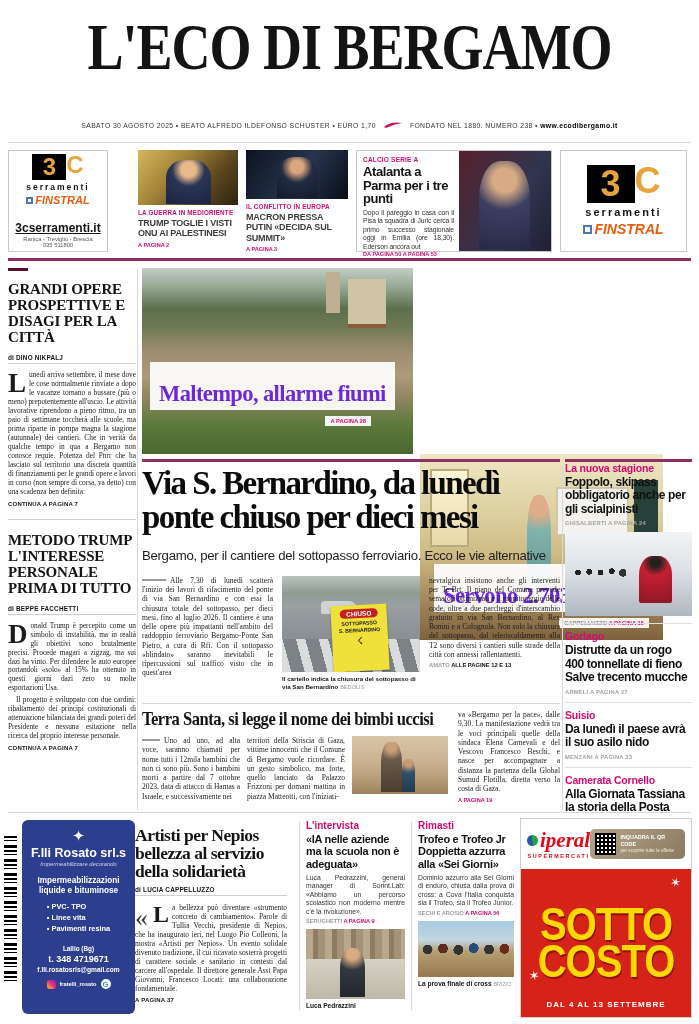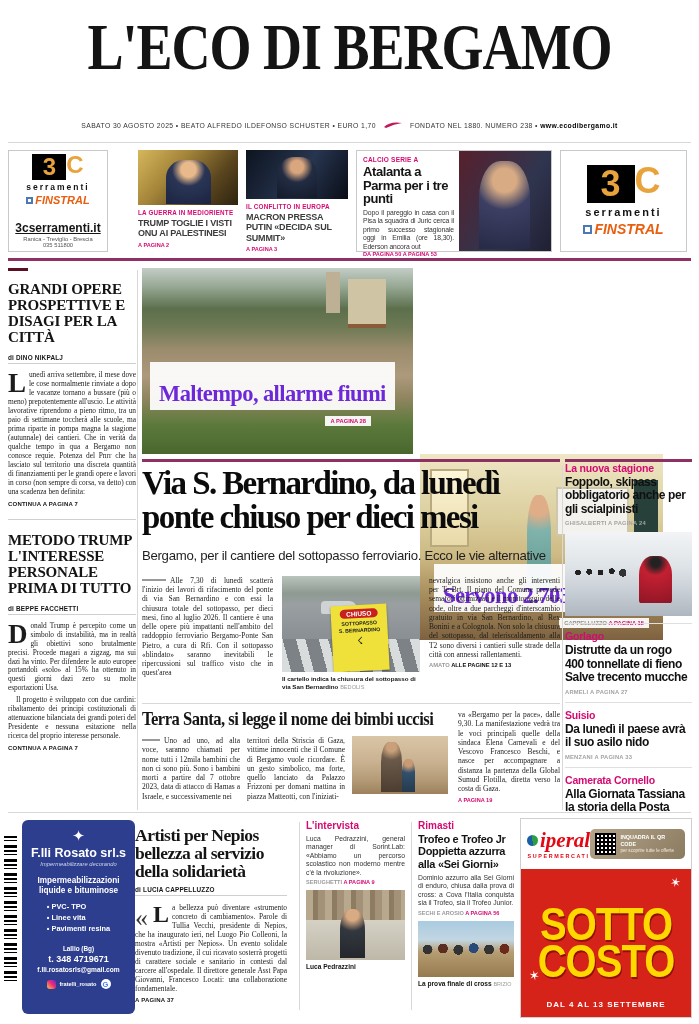--- a/index.html
+++ b/index.html
@@ -392,20 +392,21 @@
     <div class="nep-hl">Artisti per Nepios bellezza al servizio della solidarietà</div>
     <div class="opi-by" style="margin-top:6px;">di LUCIA CAPPELLUZZO</div>
     <div class="opi-by-rule"></div>
     <div class="nep-body"><span class="quote">«</span><span class="dropcap" style="font-size:24px;">L</span><span>a bellezza può diventare «strumento concreto di cambiamento». Parole di Tullia Vecchi, presidente di Nepios, che ha inaugurato ieri, nel Luogo Pio Colleoni, la mostra «Artisti per Nepios». Un evento solidale divenuto tradizione, il cui ricavato sosterrà progetti di carattere sociale e sanitario in contesti dal carcere all'ospedale. Il direttore generale Asst Papa Giovanni, Francesco Locati: una collaborazione fondamentale.</span></div>
     <div class="continua">A PAGINA 37</div>
   </div>
 
   <div class="abs vline" style="top:822px;left:299px;height:188px;"></div>
   <div class="abs bot-box" style="top:820px;left:306px;">
     <div class="bot-kick">L'intervista</div>
+    <div class="bot-hl">«IA nelle aziende ma la scuola non è adeguata»</div>
     <div class="bot-body">Luca Pedrazzini, general manager di Sorint.Lab: «Abbiamo un percorso scolastico non moderno mentre c'è la rivoluzione».</div>
     <div class="bot-credit"><span class="cred">SERUGHETTI</span> <span class="pg">A PAGINA 9</span></div>
     <div class="ph ph-office" style="width:99px;height:70px;margin-top:5px;position:relative;">
         <div class="shelf"></div>
         <div class="man"></div>
       </div>
     <div class="bot-cap">Luca Pedrazzini</div>
   </div>
 
   <div class="abs vline" style="top:822px;left:411px;height:188px;"></div>

